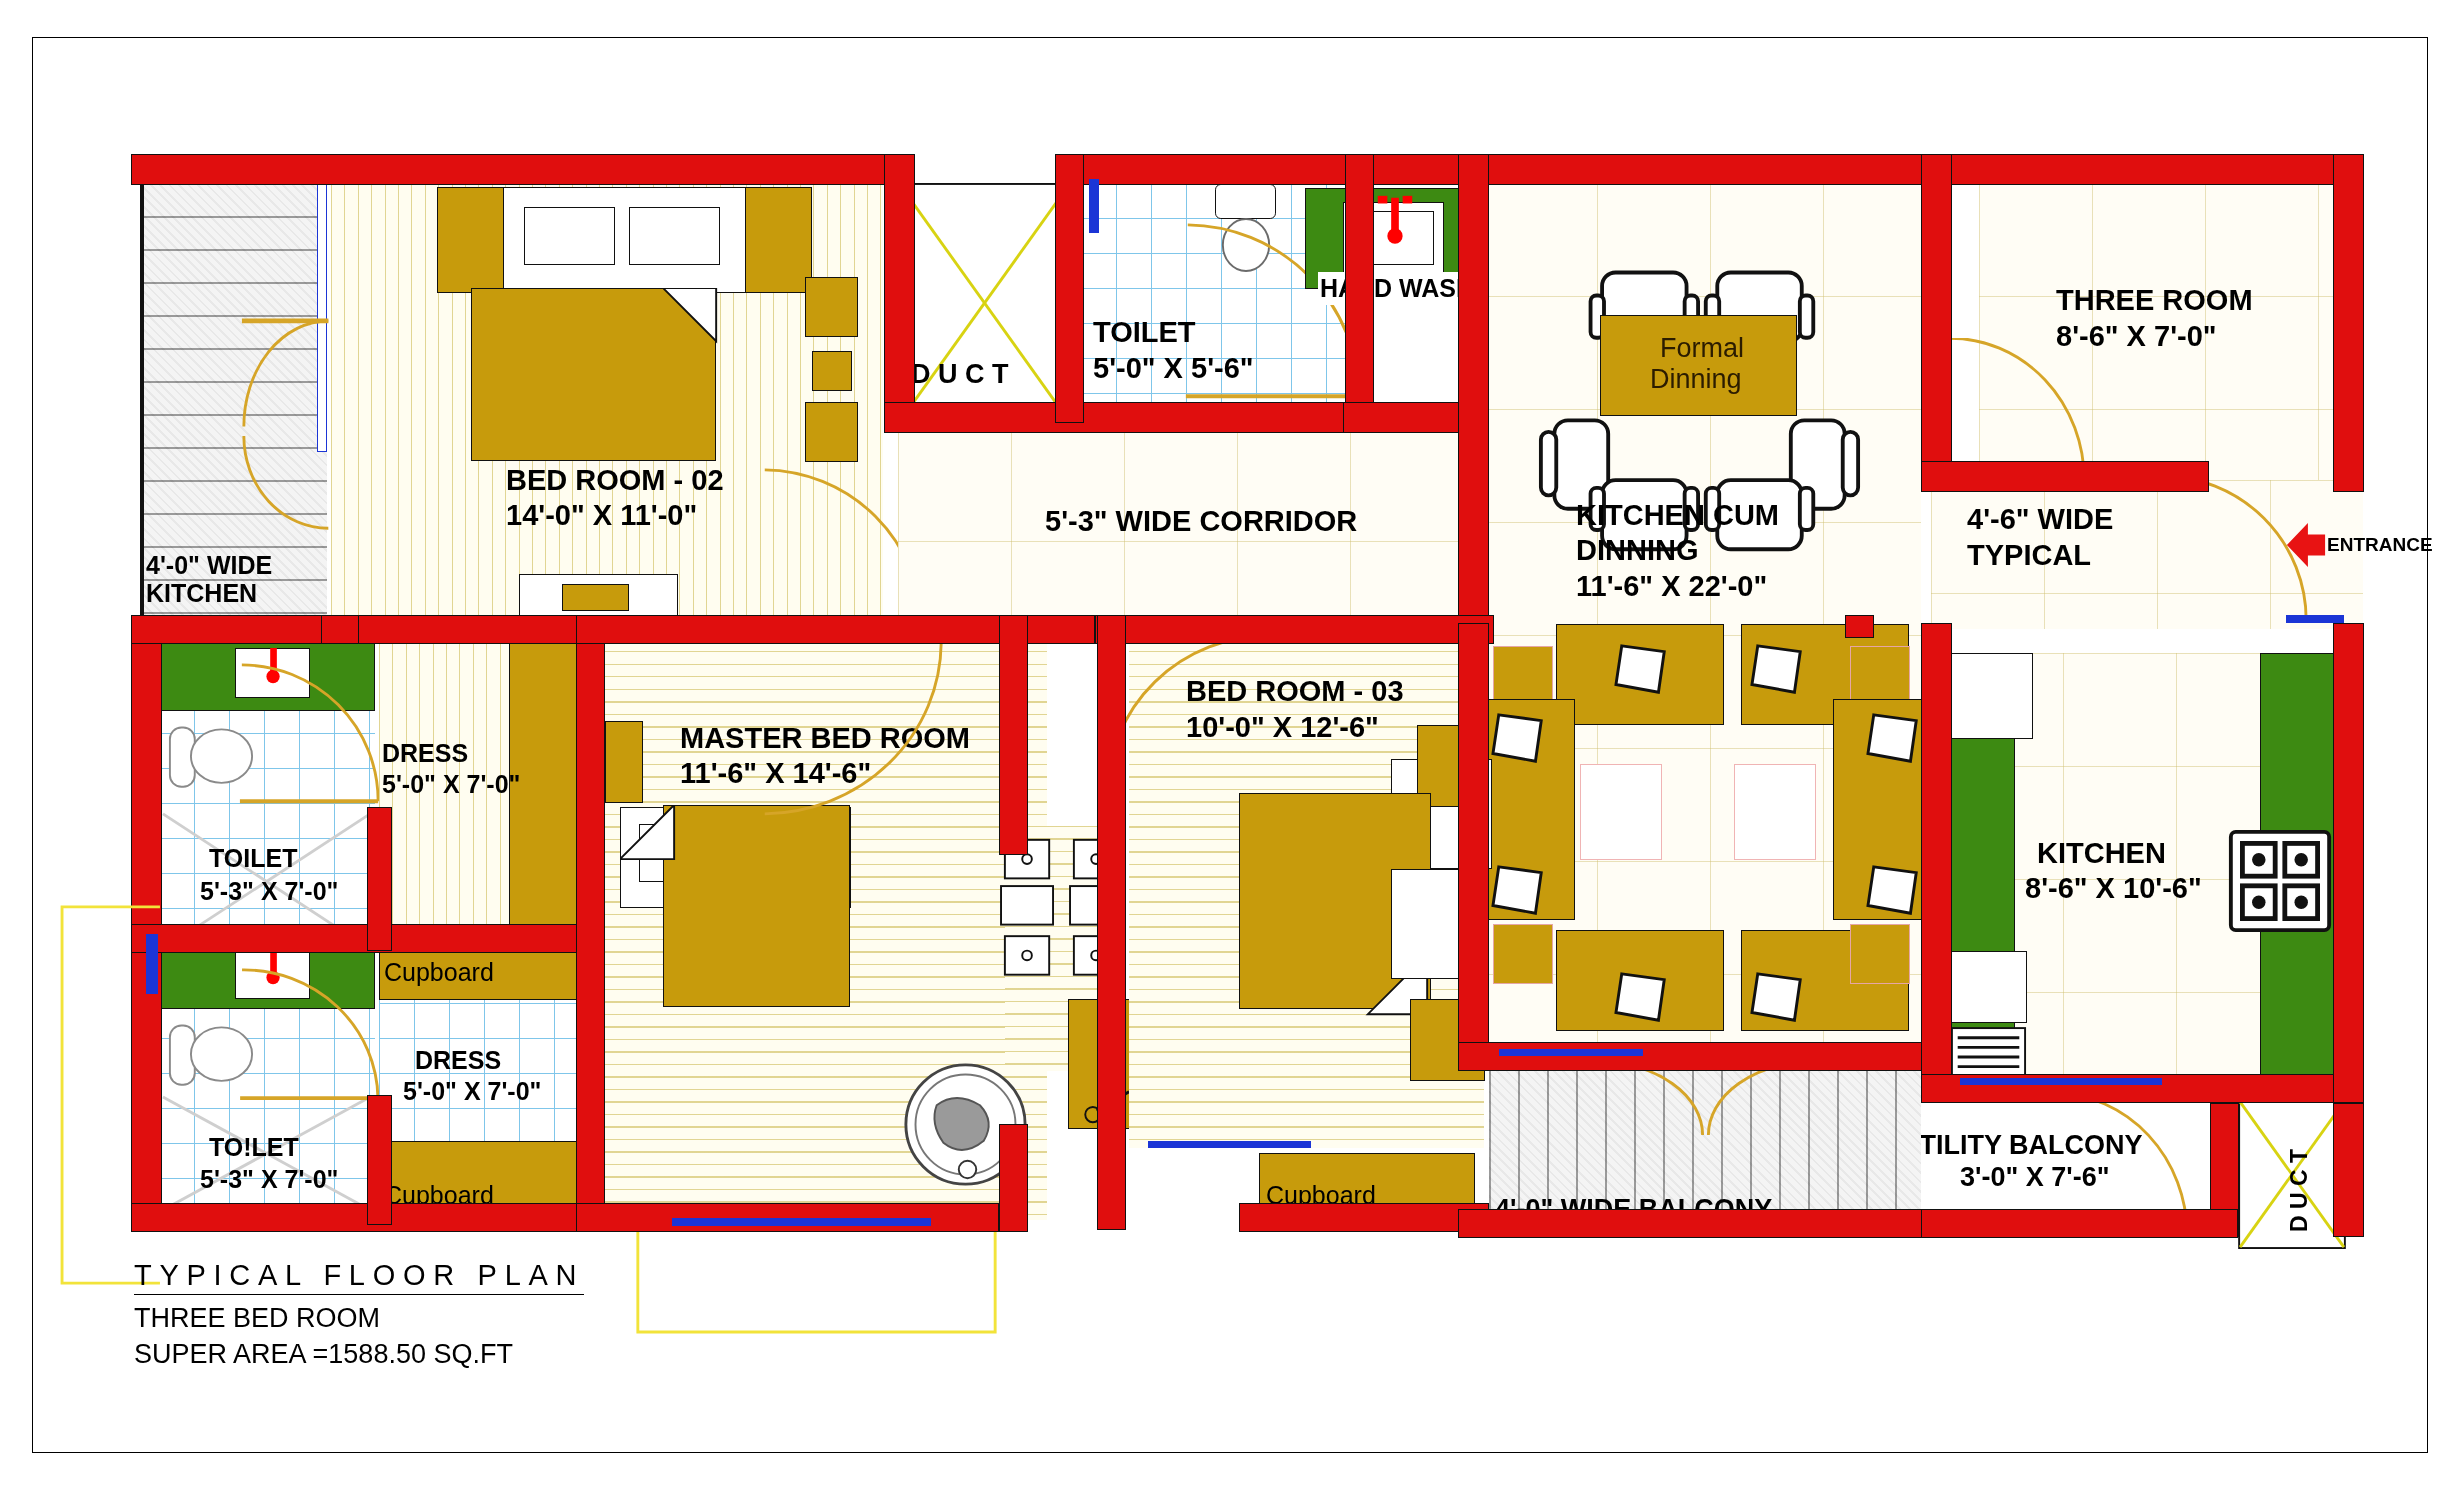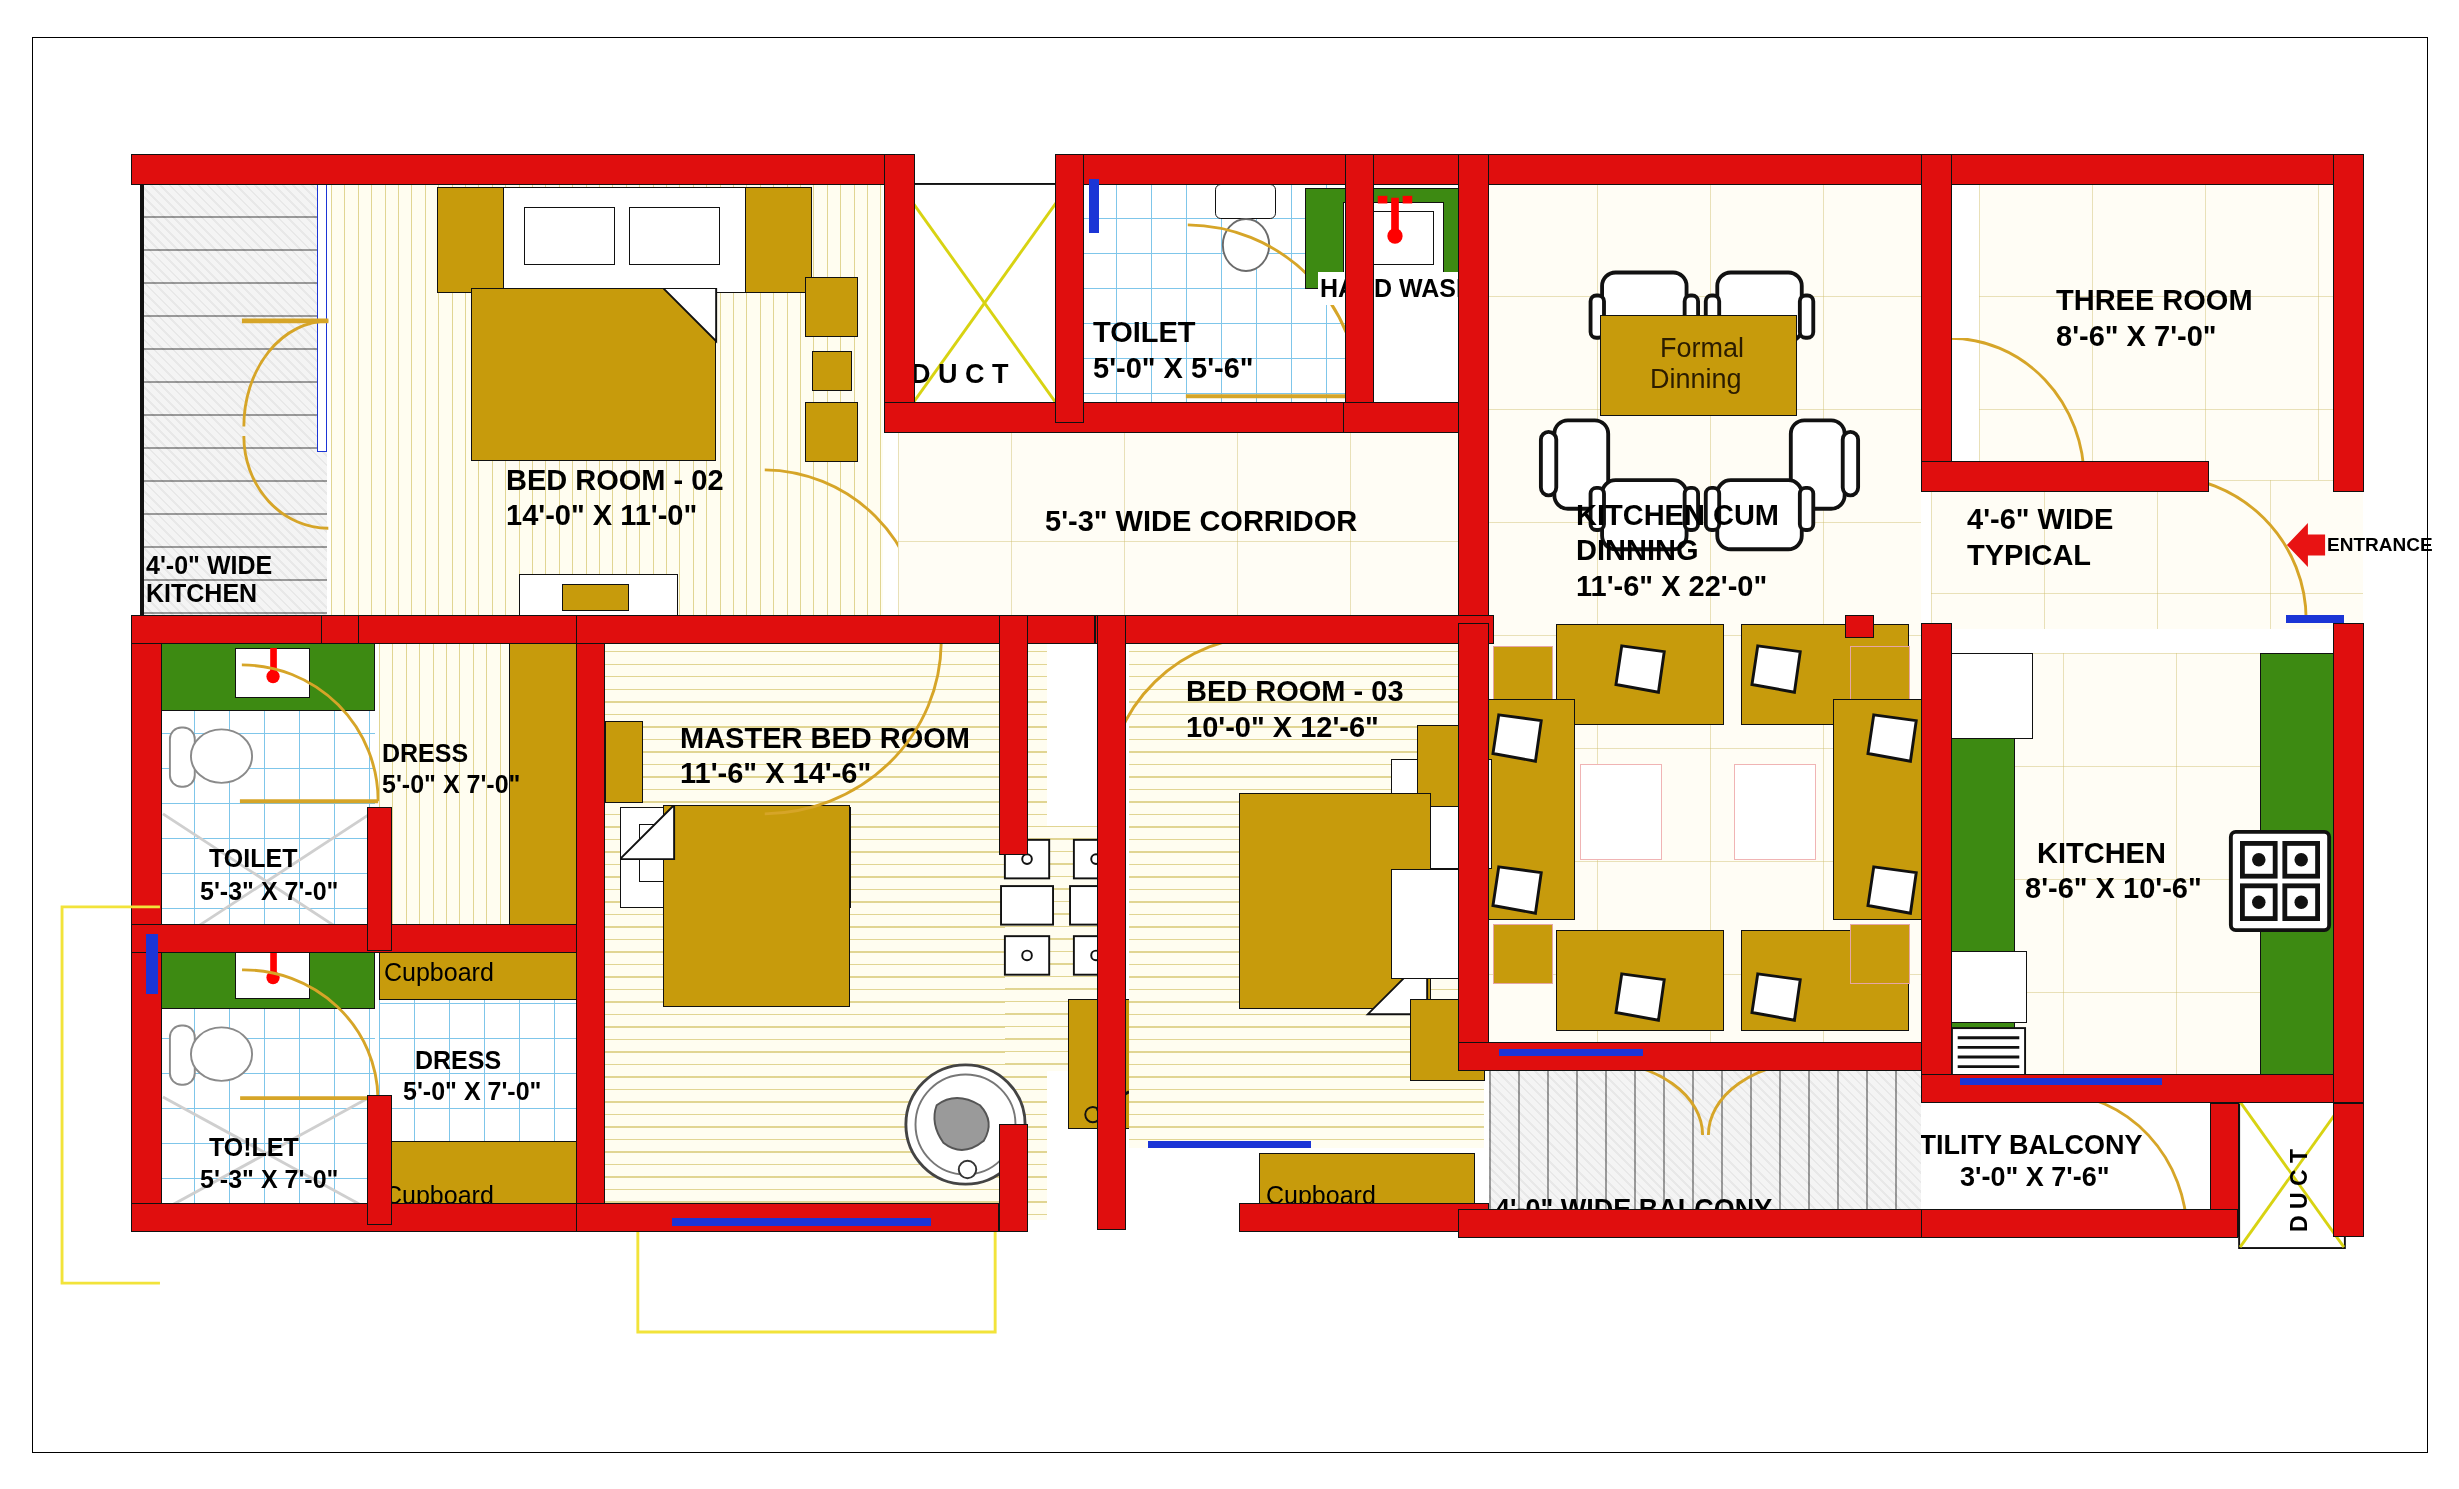--- a/index.html
+++ b/index.html
@@ -478,15 +478,20 @@
   <div class="blue-line" style="left:1960px;top:1078px;width:202px;height:6.7px;"></div>
   <div class="blue-line" style="left:2286px;top:615px;width:58px;height:7.7px;"></div>
 
   <svg style="position:absolute;left:58px;top:903px;" width="106" height="384" viewBox="0 0 110 400">
     <path d="M 106 4 L 4 4 L 4 396 L 106 396" fill="none" stroke="#f2e33a" stroke-width="3"></path>
   </svg>
   <svg style="position:absolute;left:634px;top:1230px;" width="365" height="106" viewBox="0 0 380 110">
     <path d="M 376 2 L 376 106 L 4 106 L 4 2" fill="none" stroke="#f2e33a" stroke-width="3"></path>
   </svg>
 
+  <div style="position:absolute;left:134px;top:1259px;">
+    <div class="title-main">TYPICAL FLOOR PLAN</div>
+    <div style="font-size:27px;font-weight:400;margin-top:7.7px;">THREE BED ROOM</div>
+    <div style="font-size:27px;font-weight:400;margin-top:5.8px;">SUPER AREA =1588.50 SQ.FT</div>
+  </div>
 
 </div>
 
 
 </body></html>

